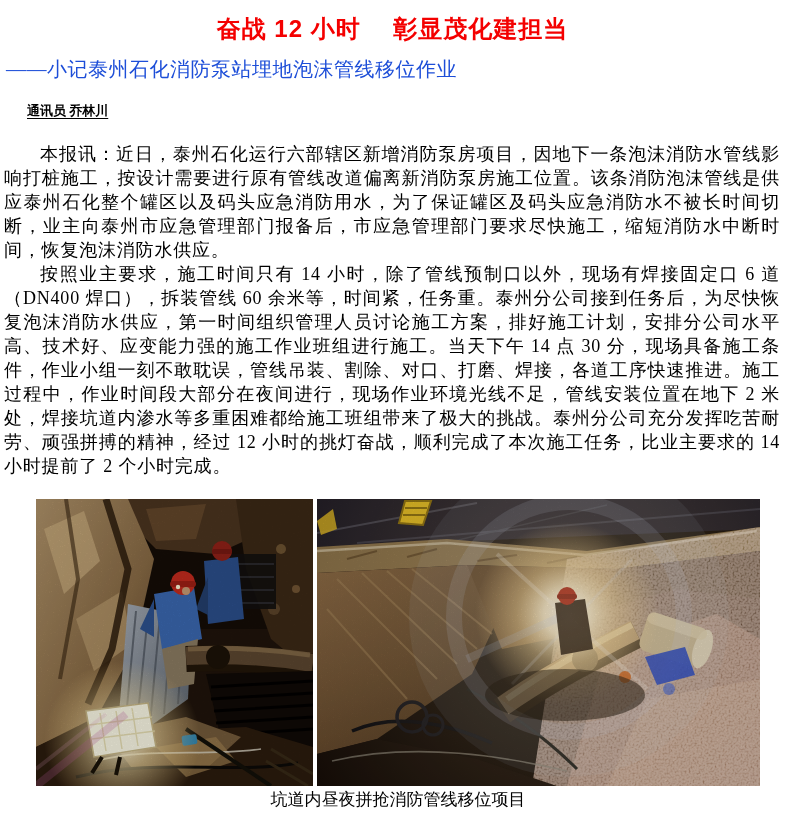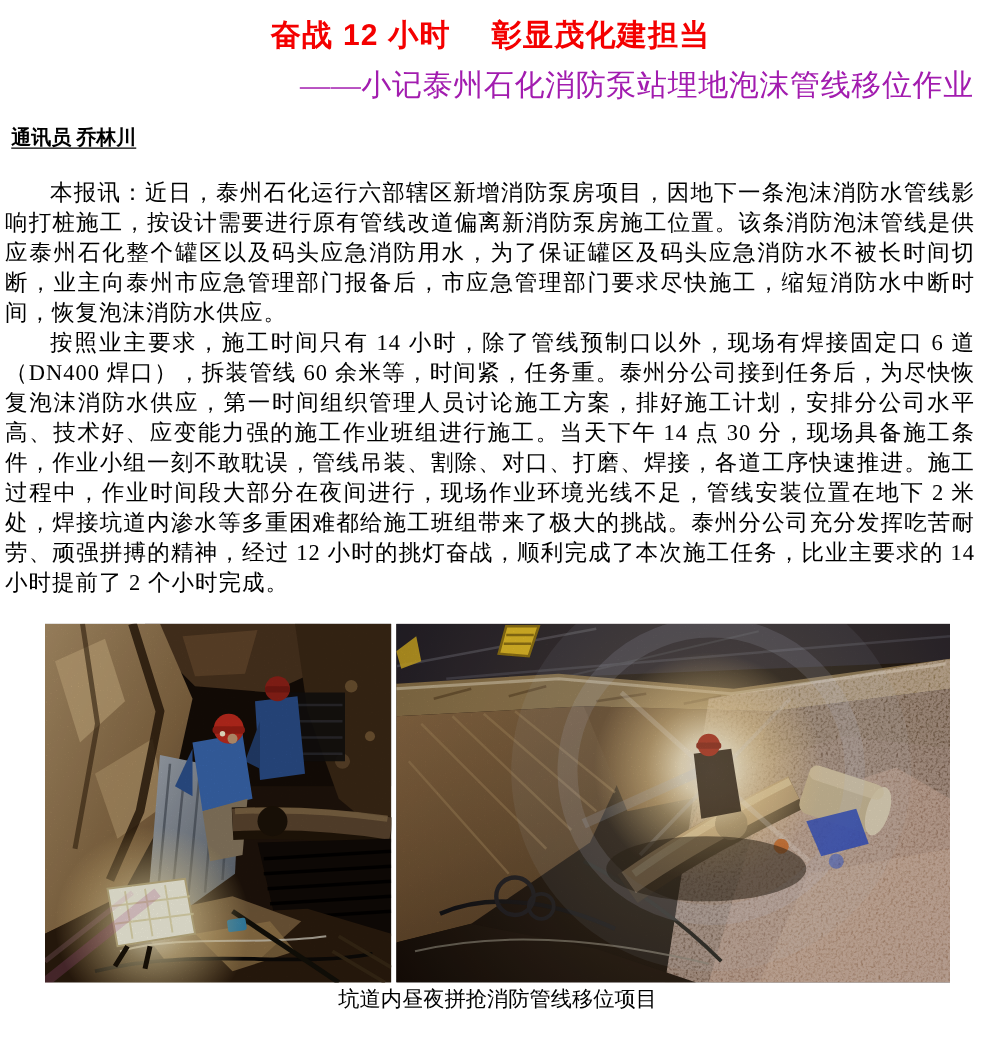--- a/index.html
+++ b/index.html
@@ -17,30 +17,30 @@
     text-align: center;
     font-family: "Liberation Sans", "DejaVu Sans", sans-serif;
     font-weight: bold;
     font-size: 24px;
     line-height: 30px;
     color: #f40000;
     letter-spacing: 1px;
   }
   .subtitle {
     margin: 12px 6px 0 6px;
-    text-align: right;
+    text-align: left;
     font-weight: normal;
-    font-size: 24px;
+    font-size: 20px;
     line-height: 26px;
-    color: #a21caf;
+    color: #1d4ed8;
     letter-spacing: 0.5px;
   }
   .byline {
-    margin: 17px 0 0 9px;
-    font-size: 16px;
+    margin: 17px 0 0 27px;
+    font-size: 13px;
     line-height: 24px;
     font-weight: bold;
     text-decoration: underline;
     text-underline-offset: 3px;
   }
   .bodytext {
     margin: 19px 5px 14px 4px;
     font-size: 18px;
     line-height: 24px;
     letter-spacing: 0.8px;

